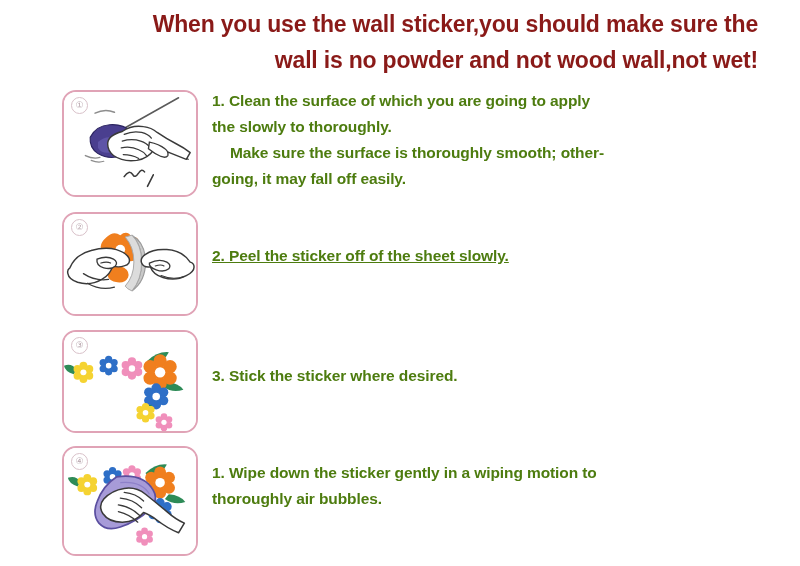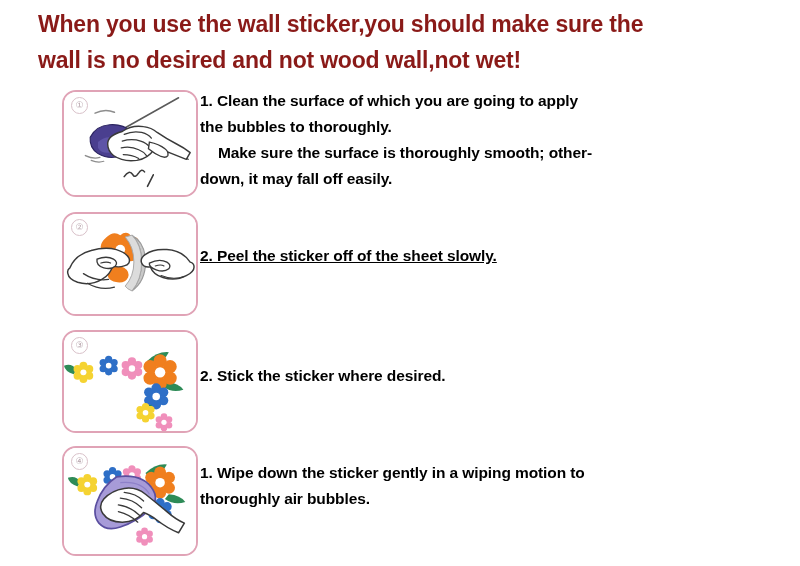--- a/index.html
+++ b/index.html
@@ -20,20 +20,21 @@
   #heading {
     position: absolute;
     left: 38px;
     top: 6px;
     width: 720px;
     color: #8A1A18;
     font-size: 23px;
     font-weight: bold;
     line-height: 36px;
     letter-spacing: -0.2px;
+    text-align: right;
   }
   #heading .hline { display: block; white-space: nowrap; }
 
   
   .step {
     position: absolute;
     left: 0;
     width: 800px;
   }
   .panel {
@@ -59,23 +60,23 @@
     line-height: 15px;
     text-align: center;
     z-index: 6;
     font-family: "Liberation Serif", serif;
   }
   .art { position: absolute; inset: 0; }
   .art svg { display: block; width: 100%; height: 100%; }
 
   .step-text {
     position: absolute;
-    left: 200px;
+    left: 212px;
     width: 440px;
-    color: #000000;
+    color: #4d7c0f;
     font-size: 15.5px;
     line-height: 26px;
     font-weight: bold;
     letter-spacing: -0.1px;
   }
   .step-text p { margin: 0; }
   .step-text p.indent { text-indent: 18px; }
 
   
   #step-1 .panel { top: 90px;  height: 107px; }
@@ -86,21 +87,21 @@
   #step-1 .step-text { top: 88px; }
   #step-2 .step-text { top: 243px; text-decoration: underline; }
   #step-3 .step-text { top: 363px; }
   #step-4 .step-text { top: 460px; }
 </style>
 </head>
 <body>
 
 <div id="heading">
   <span class="hline">When you use the wall sticker,you should make sure the</span>
-  <span class="hline">wall is no desired and not wood wall,not wet!</span>
+  <span class="hline">wall is no powder and not wood wall,not wet!</span>
 </div>
 
 <div class="step" id="step-1">
   <div class="panel">
     <div class="panel-num">①</div>
     <div class="art">
       <svg viewBox="0 0 136 107" preserveAspectRatio="none">
         <rect x="0" y="0" width="136" height="107" fill="#ffffff"></rect>
 
         <path d="M32 22 q10 -5 20 -1" stroke="#8d8d8d" stroke-width="1.6" fill="none" stroke-linecap="round"></path>
@@ -123,23 +124,23 @@
 
         <path d="M88 52 q10 2 16 7 q4 3 3 7 q-2 3 -7 1 q-7 -3 -13 -8 z" fill="#ffffff" stroke="#3A3A3A" stroke-width="1.4"></path>
 
         <path d="M62 88 q5 -8 9 -2 q2 4 6 -2 q3 -5 6 -1" stroke="#3A3A3A" stroke-width="1.6" fill="none" stroke-linecap="round"></path>
         <path d="M92 86 L86 98" stroke="#3A3A3A" stroke-width="1.6" fill="none" stroke-linecap="round"></path>
       </svg>
     </div>
   </div>
   <div class="step-text">
     <p>1. Clean the surface of which you are going to apply</p>
-    <p>the bubbles to thoroughly.</p>
+    <p>the slowly to thoroughly.</p>
     <p class="indent">Make sure the surface is thoroughly smooth; other-</p>
-    <p>down, it may fall off easily.</p>
+    <p>going, it may fall off easily.</p>
   </div>
 </div>
 
 <div class="step" id="step-2">
   <div class="panel">
     <div class="panel-num">②</div>
     <div class="art">
       <svg viewBox="0 0 136 104" preserveAspectRatio="none">
         <rect x="0" y="0" width="136" height="104" fill="#ffffff"></rect>
 
@@ -228,21 +229,21 @@
         <circle cx="84" cy="84" r="2.9" fill="#ffffff"></circle>
 
         <g transform="translate(103,94) scale(0.66)" fill="#F08FBB">
             <use href="#flower6"></use>
           </g>
         <circle cx="103" cy="94" r="2.7" fill="#ffffff"></circle>
       </svg>
     </div>
   </div>
   <div class="step-text">
-    <p>2. Stick the sticker where desired.</p>
+    <p>3. Stick the sticker where desired.</p>
   </div>
 </div>
 
 <div class="step" id="step-4">
   <div class="panel">
     <div class="panel-num">④</div>
     <div class="art">
       <svg viewBox="0 0 136 110" preserveAspectRatio="none">
         <rect x="0" y="0" width="136" height="110" fill="#ffffff"></rect>
         <defs>

